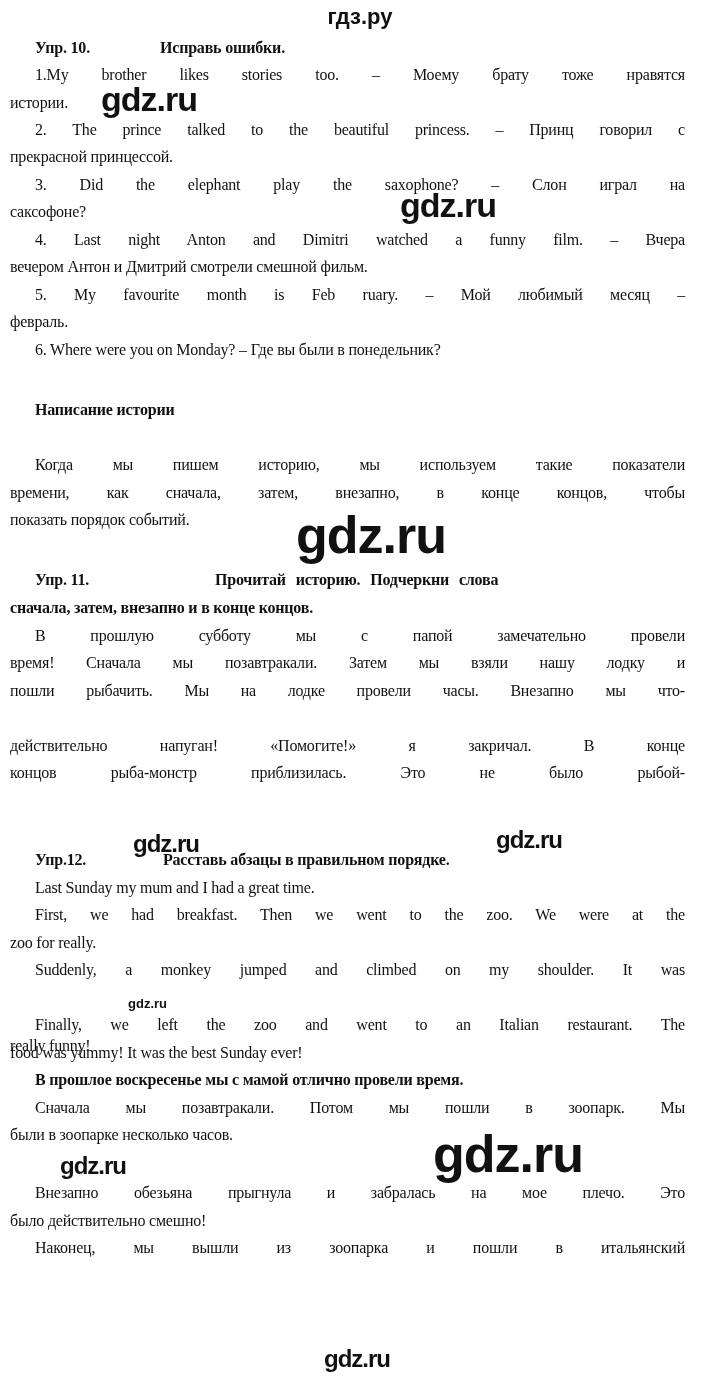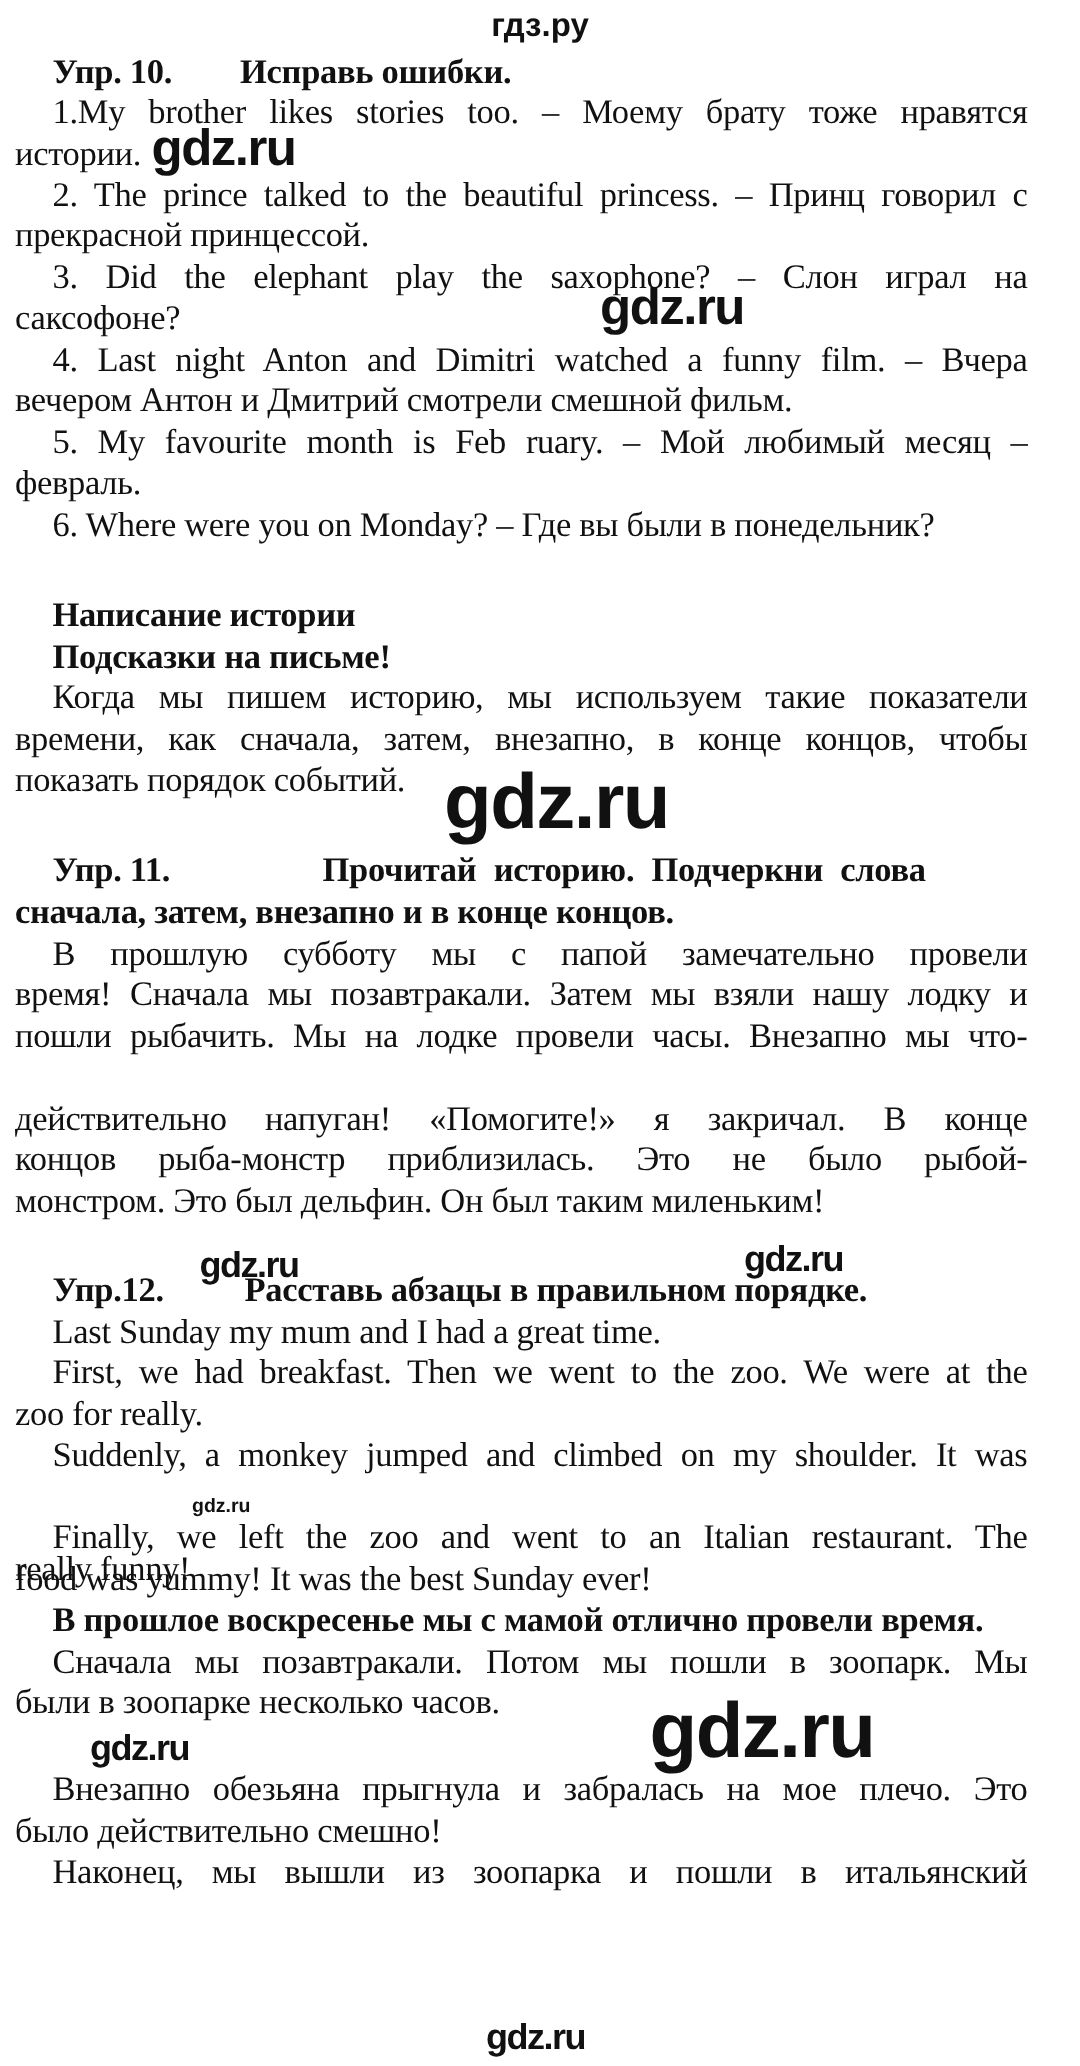--- a/index.html
+++ b/index.html
@@ -1,21 +1,21 @@
 <!DOCTYPE html>
 <html><head>
 <meta charset="utf-8">
 <style>
   html, body { margin: 0; padding: 0; background: #ffffff; }
   body { width: 720px; height: 1377px; position: relative; overflow: hidden; color: #111; }
   .page { position: absolute; left: 0; top: 0; width: 720px; height: 1377px; }
   .site-header { position: absolute; left: 0; top: 4px; width: 720px; text-align: center;
     font-family: "Liberation Sans", sans-serif; font-weight: bold; font-size: 22px; color: #111; }
   .line { position: absolute; left: 10px; width: 675px; font-family: "Liberation Serif", serif;
-    font-size: 23px; line-height: 27px; white-space: nowrap; letter-spacing: -0.2px; }
+    font-size: 16px; line-height: 27px; white-space: nowrap; letter-spacing: -0.2px; }
   .line.justify { text-align: justify; text-align-last: justify; white-space: normal; }
   .indent { padding-left: 25px; width: 650px; }
   .bold { font-weight: bold; }
   .ex-num { display: inline-block; width: 125px; font-weight: bold; }
   .ex-num.wide { width: 180px; }
   .wm { position: absolute; font-family: "Liberation Sans", sans-serif; font-weight: bold; color: #111; letter-spacing: -1px; }
   .wm-s { font-size: 24px; }
   .wm-m { font-size: 34px; }
   .wm-l { font-size: 52px; }
   .wm-xs { font-size: 13px; letter-spacing: 0; }
@@ -36,35 +36,33 @@
   <div class="line" style="top:143px;">прекрасной принцессой.</div>
   <div class="line indent justify" style="top:171px;">3. Did the elephant play the saxophone? –  Слон играл на</div>
   <div class="line" style="top:198px;">саксофоне?</div>
   <div class="line indent justify" style="top:226px;">4. Last night Anton and Dimitri watched a funny film. – Вчера</div>
   <div class="line" style="top:253px;">вечером Антон и Дмитрий смотрели смешной фильм.</div>
   <div class="line indent justify" style="top:281px;">5. My favourite month is Feb ruary. – Мой любимый месяц –</div>
   <div class="line" style="top:308px;">февраль.</div>
   <div class="line indent" style="top:336px;">6. Where were you on Monday? – Где вы были в понедельник?</div>
 
   <div class="line indent bold" style="top:396px;">Написание истории</div>
-  <div class="line indent bold" style="top:424px;">Подсказки на письме!</div>
   <div class="line indent justify" style="top:451px;">Когда мы пишем историю, мы используем такие показатели</div>
   <div class="line justify" style="top:479px;">времени, как сначала, затем, внезапно, в конце концов, чтобы</div>
   <div class="line" style="top:506px;">показать порядок событий.</div>
 
   <div class="line indent" style="top:566px;">
     <span class="ex-num wide">Упр. 11.</span><span class="bold" style="word-spacing:6px;">Прочитай историю. Подчеркни слова</span>
   </div>
   <div class="line bold" style="top:594px;">сначала, затем, внезапно и в конце концов.</div>
   <div class="line indent justify" style="top:622px;">В прошлую субботу мы с папой замечательно провели</div>
   <div class="line justify" style="top:649px;">время! Сначала мы позавтракали. Затем мы взяли нашу лодку и</div>
   <div class="line justify" style="top:677px;">пошли рыбачить. Мы на лодке провели часы. Внезапно мы что-</div>
   <div class="line justify" style="top:732px;">действительно напуган! «Помогите!» я закричал. В конце</div>
   <div class="line justify" style="top:759px;">концов рыба-монстр приблизилась. Это не было рыбой-</div>
-  <div class="line" style="top:787px;">монстром. Это был дельфин. Он был таким миленьким!</div>
 
   <div class="line indent" style="top:846px;">
     <span class="ex-num" style="width:128px;">Упр.12.</span><span class="bold">Расставь абзацы в правильном порядке.</span>
   </div>
   <div class="line indent" style="top:874px;">Last Sunday my mum and I had a great time.</div>
   <div class="line indent justify" style="top:901px;">First, we had breakfast. Then we went to the zoo. We were at the</div>
   <div class="line" style="top:929px;">zoo for really.</div>
   <div class="line indent justify" style="top:956px;">Suddenly, a monkey jumped and climbed on my shoulder. It was</div>
   <div class="line" style="top:1032px;">really funny!</div>
   <div class="line indent justify" style="top:1011px;">Finally, we left the zoo and went to an Italian restaurant. The</div>

